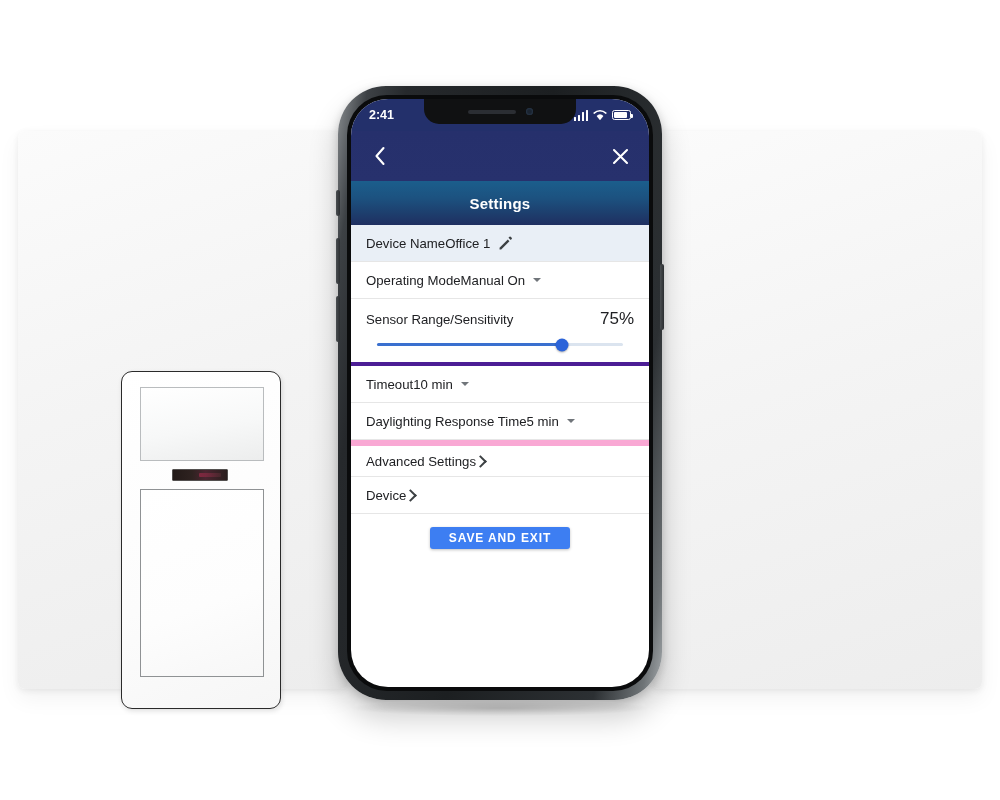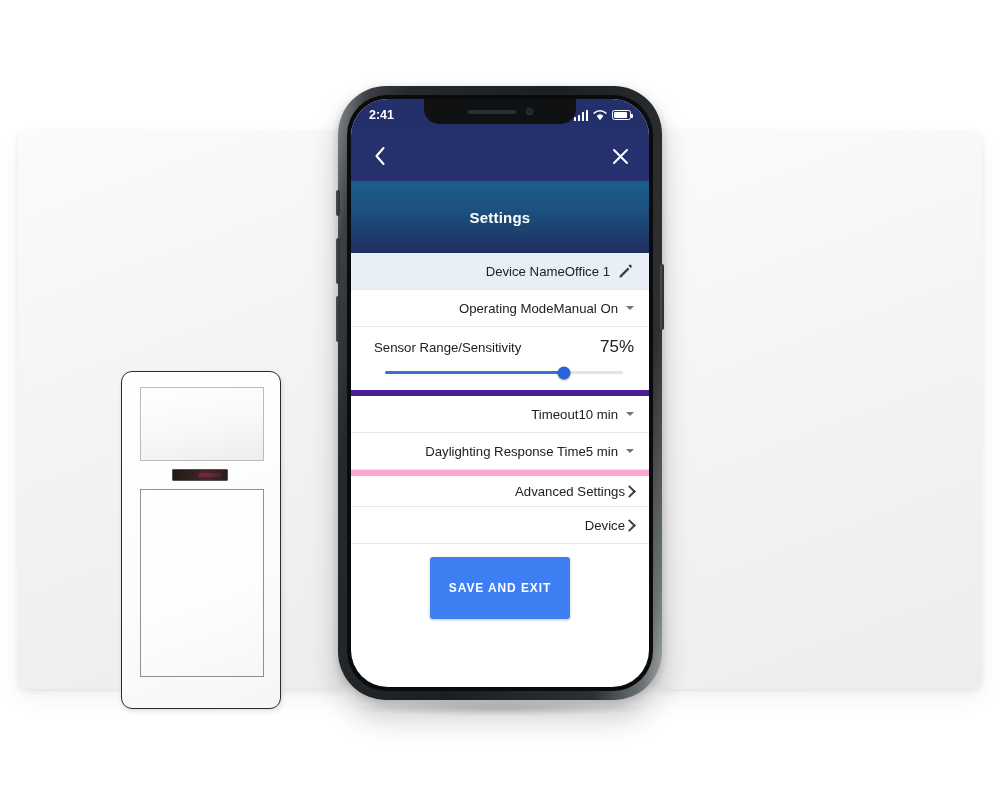--- a/index.html
+++ b/index.html
@@ -105,45 +105,45 @@
   .battery i{position:absolute;left:1px;top:1px;bottom:1px;width:13px;background:#fff;border-radius:1px;}
 
   
   .appbar {
     height: 50px; background: linear-gradient(180deg,#26306c 0%, #27316d 100%);
     display:flex; align-items:center; justify-content:space-between;
     padding: 0 16px; color:#fff;
   }
   .appbar-btn { cursor:pointer; display:flex; align-items:center; justify-content:center; width:26px; height:26px; }
   .title-band {
-    height: 72px;
+    height: 44px;
     background: linear-gradient(180deg,#1b5e8c 0%, #1c5280 38%, #1d3f6e 72%, #1f2f61 100%);
     display:flex; align-items:center; justify-content:center;
   }
   .title-band span { color:#fff; font-size:15px; font-weight:bold; letter-spacing:.2px; }
 
   
   .list { background:#fff; }
   .row {
-    display:flex; align-items:center; justify-content:flex-end;
+    display:flex; align-items:center; justify-content:flex-start;
     padding: 0 15px; height: 37px;
     border-bottom: 1px solid #e6e6e6;
   }
   .row.highlight { background:#e9eff6; }
   .row .label { font-size: 13.2px; color:#202124; }
   .row .value { font-size: 13.2px; color:#202124; display:flex; align-items:center; gap:7px; }
   .caret-dn {
     width:0;height:0;border-left:4.5px solid transparent;border-right:4.5px solid transparent;
     border-top:4.5px solid #70757a; margin-left:1px;
   }
   .chev-r { width:9px;height:9px;border-right:2px solid #3c4043;border-top:2px solid #3c4043;transform:rotate(45deg); }
   .pencil { width:17px; height:17px; }
 
   
-  .slider-block { padding: 0 0 0 8px; border-bottom:6px solid #4c1d95; }
+  .slider-block { padding: 0 0 0 0; border-bottom:4px solid #4c1d95; }
   .slider-head {
     display:flex; align-items:center; justify-content:space-between;
     padding: 10px 15px 4px 15px;
   }
   .slider-head .label { font-size:13.2px; color:#202124; }
   .slider-head .value { font-size:17px; color:#202124; }
   .slider-track-wrap { padding: 10px 26px 16px 26px; position:relative; }
   .slider-track { position:relative; height:3px; background:#dbe4ef; border-radius:2px; }
   .slider-fill { position:absolute; left:0; top:0; height:3px; background:#3a70cf; border-radius:2px; }
   .slider-thumb {
@@ -158,21 +158,21 @@
     position:absolute; right:-1px; top:-3px; width:21px; height:21px; border-radius:50%;
     background:#2b63d9; box-shadow:0 1px 3px rgba(0,0,0,.3);
   }
 
   .row.gap-top { border-top: 6px solid #f9a8d4; }
 
   .save-wrap { display:flex; justify-content:center; padding: 13px 0 0 0; background:#fff; }
   .save-btn {
     background:#3d7ef2; color:#fff; border:none; border-radius:3px;
     font-size:12px; font-weight:bold; letter-spacing:.9px;
-    padding: 24px 19px; cursor:pointer;
+    padding: 4px 19px; cursor:pointer;
     box-shadow: 0 1px 3px rgba(0,0,0,.25);
     font-family:"Liberation Sans", sans-serif;
   }
 </style>
 </head>
 <body>
 
 <div class="stage">
 
   <div class="wallplate left">

